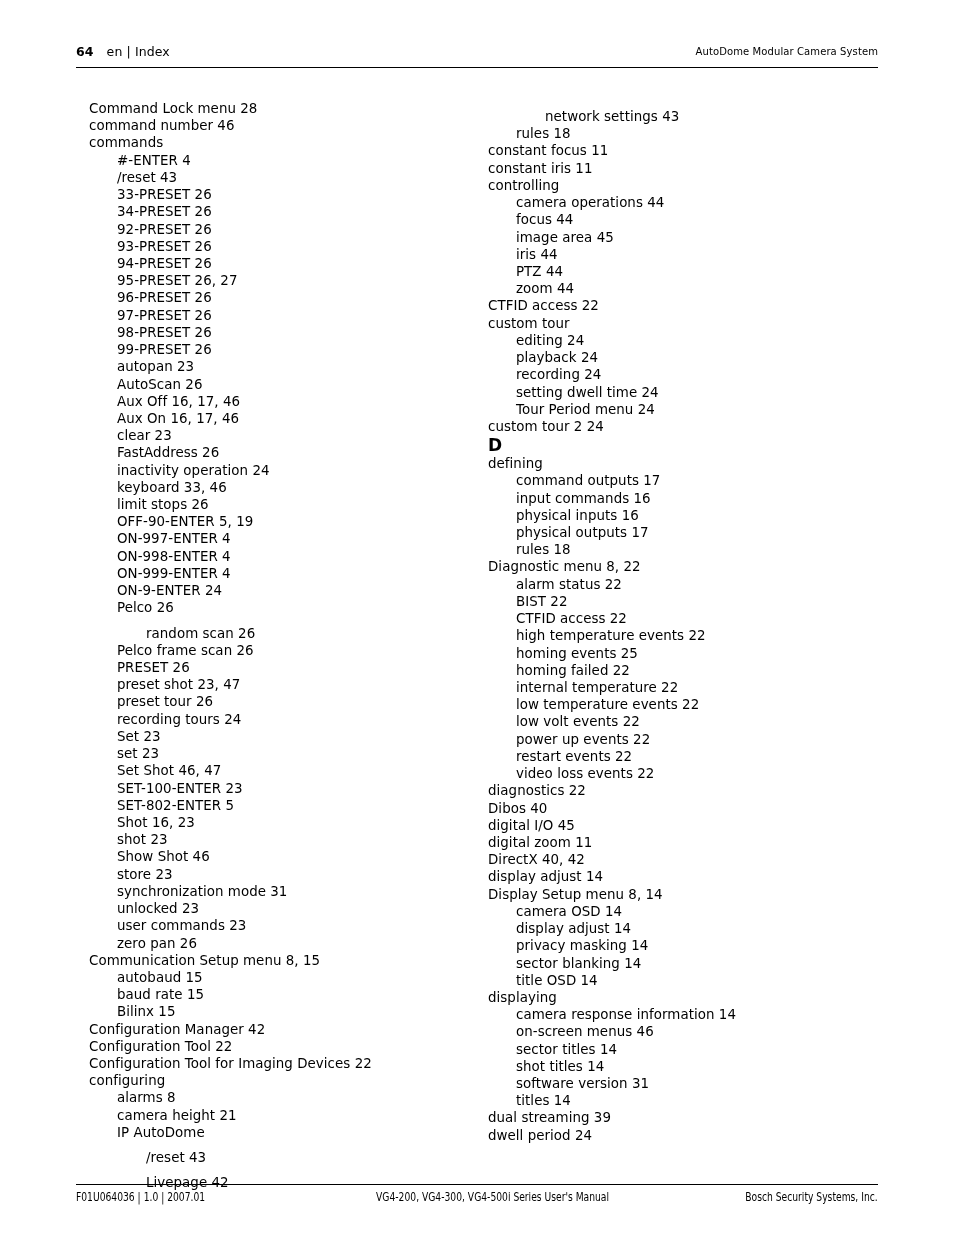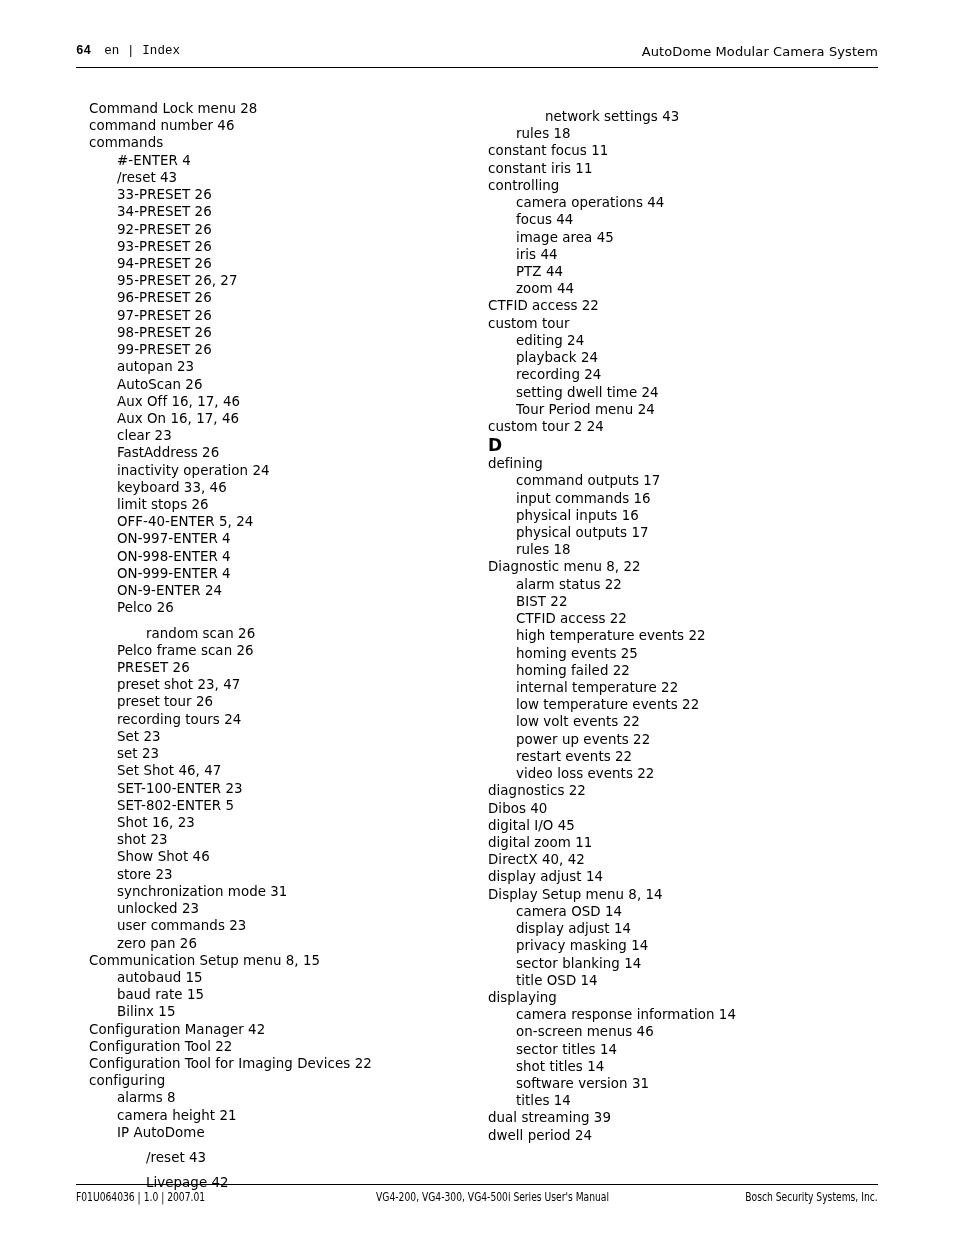--- a/index.html
+++ b/index.html
@@ -32,32 +32,31 @@
     align-items: flex-start;
     justify-content: space-between;
     font-size: 12.5px;
     line-height: 15px;
     letter-spacing: 0.1px;
   }
   .header-left {
     display: flex;
     align-items: baseline;
     white-space: pre;
-    font-family: Liberation Mono, monospace;
   }
   .header-page-number {
     font-weight: bold;
     font-size: 12.5px;
     margin-right: 13px;
   }
   .header-locale-index {
     font-weight: normal;
   }
   .header-right {
-    font-size: 13px;
+    font-size: 10px;
     white-space: pre;
   }
   .header-rule {
     position: absolute;
     left: 76px;
     top: 67px;
     width: 802px;
     height: 0;
     border-top: 1.6px solid #000000;
   }
@@ -162,21 +161,21 @@
         <div class="index-entry lvl-1">99-PRESET 26</div>
         <div class="index-entry lvl-1">autopan 23</div>
         <div class="index-entry lvl-1">AutoScan 26</div>
         <div class="index-entry lvl-1">Aux Off 16, 17, 46</div>
         <div class="index-entry lvl-1">Aux On 16, 17, 46</div>
         <div class="index-entry lvl-1">clear 23</div>
         <div class="index-entry lvl-1">FastAddress 26</div>
         <div class="index-entry lvl-1">inactivity operation 24</div>
         <div class="index-entry lvl-1">keyboard 33, 46</div>
         <div class="index-entry lvl-1">limit stops 26</div>
-        <div class="index-entry lvl-1">OFF-40-ENTER 5, 24</div>
+        <div class="index-entry lvl-1">OFF-90-ENTER 5, 19</div>
         <div class="index-entry lvl-1">ON-997-ENTER 4</div>
         <div class="index-entry lvl-1">ON-998-ENTER 4</div>
         <div class="index-entry lvl-1">ON-999-ENTER 4</div>
         <div class="index-entry lvl-1">ON-9-ENTER 24</div>
         <div class="index-entry lvl-1">Pelco 26</div>
         <div class="index-entry lvl-2">random scan 26</div>
         <div class="index-entry lvl-1">Pelco frame scan 26</div>
         <div class="index-entry lvl-1">PRESET 26</div>
         <div class="index-entry lvl-1">preset shot 23, 47</div>
         <div class="index-entry lvl-1">preset tour 26</div>

